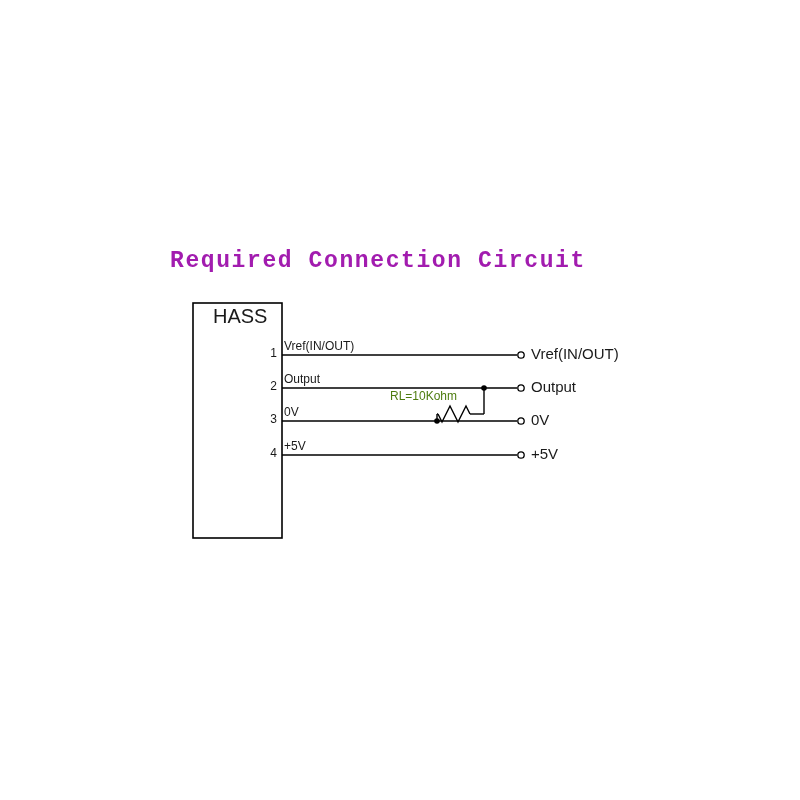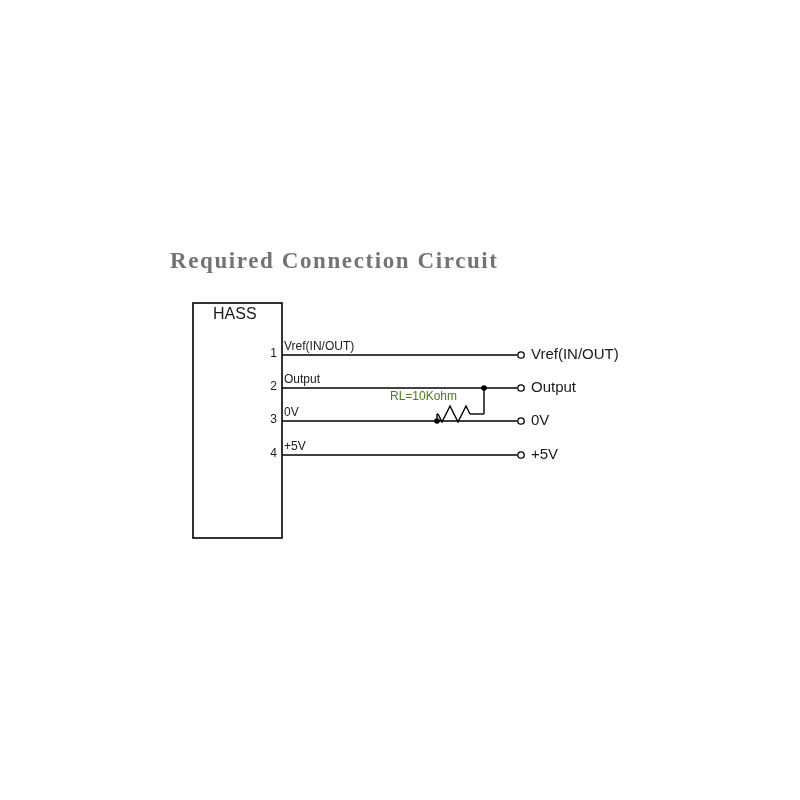--- a/index.html
+++ b/index.html
@@ -21,29 +21,29 @@
     width: 800px;
     height: 800px;
   }
   .title {
     position: absolute;
     left: 170px;
     top: 248px;
     font-size: 23px;
     font-weight: bold;
     letter-spacing: 1.6px;
-    color: #737373;
+    color: #a21caf;
     white-space: nowrap;
-    font-family: Liberation Serif, serif;
+    font-family: Liberation Mono, monospace;
   }
   .block-label {
     position: absolute;
     left: 213px;
     top: 305px;
-    font-size: 16px;
+    font-size: 20px;
     color: #1a1a1a;
     white-space: nowrap;
   }
   .pin-num {
     position: absolute;
     font-size: 12px;
     color: #1a1a1a;
     text-align: right;
     width: 14px;
     white-space: nowrap;

